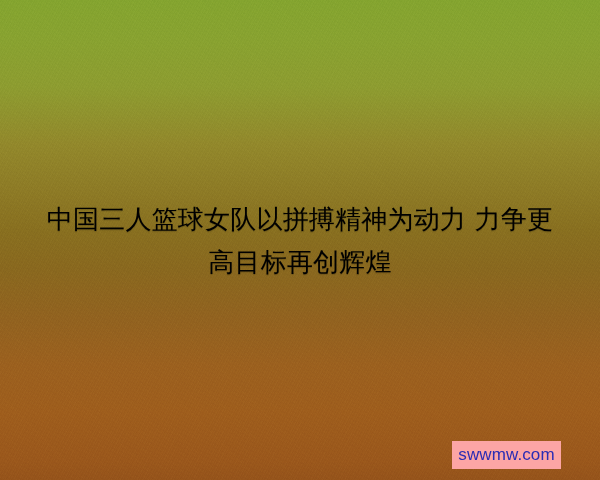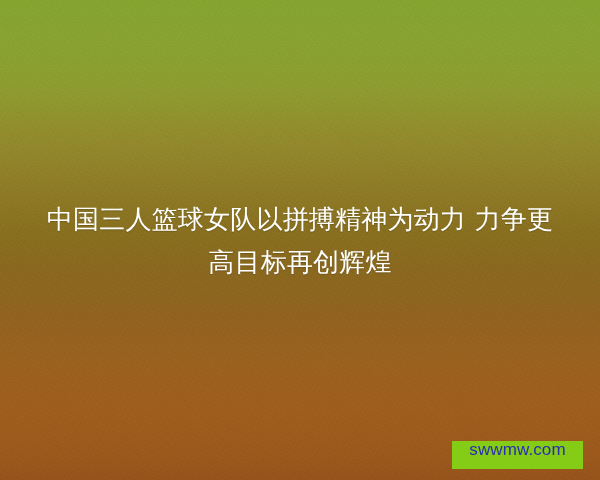--- a/index.html
+++ b/index.html
@@ -64,39 +64,39 @@
   }
 
   
   #headline {
     position: absolute;
     left: 0;
     right: 0;
     top: 198px;
     padding: 0 41px;
     text-align: center;
-    color: #ffffff;
+    color: #000000;
     font-size: 26px;
     line-height: 43px;
     letter-spacing: 0.2px;
     font-weight: 400;
     white-space: pre-wrap;
     text-shadow: 0 1px 1px rgba(0,0,0,0.18);
   }
 
   
   #watermark {
     position: absolute;
     left: 452px;
     top: 441px;
-    width: 131px;
+    width: 109px;
     height: 28px;
-    background-color: #84cc16;
+    background-color: #fca5a5;
     display: flex;
-    align-items: flex-start;
+    align-items: center;
     justify-content: center;
   }
   #watermark-text {
     color: #2b2cb4;
     font-size: 17px;
     line-height: 18px;
     font-family: "Liberation Sans", sans-serif;
     font-weight: 400;
     letter-spacing: 0.1px;
   }

